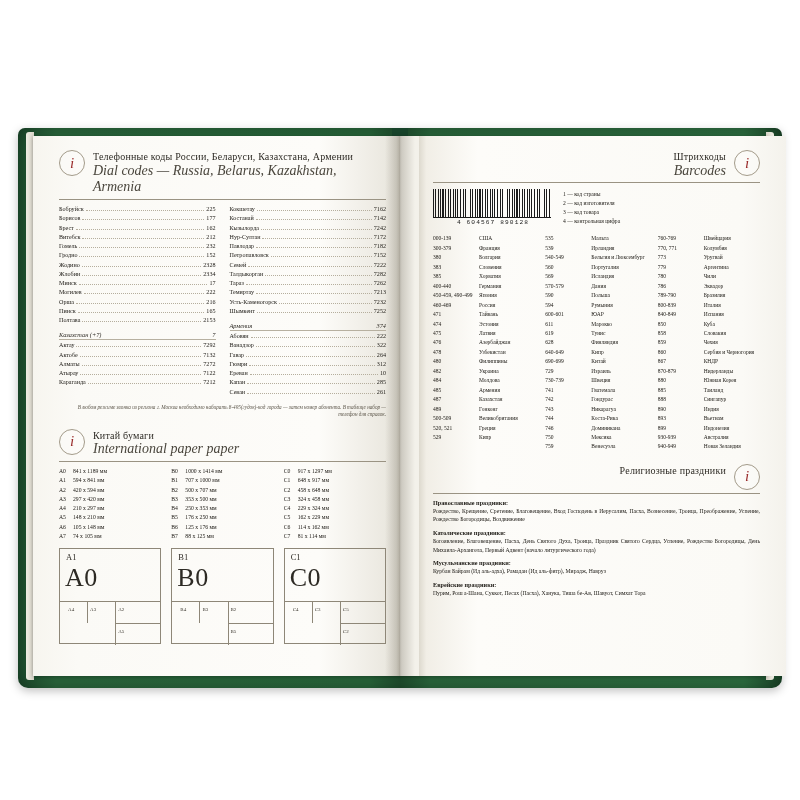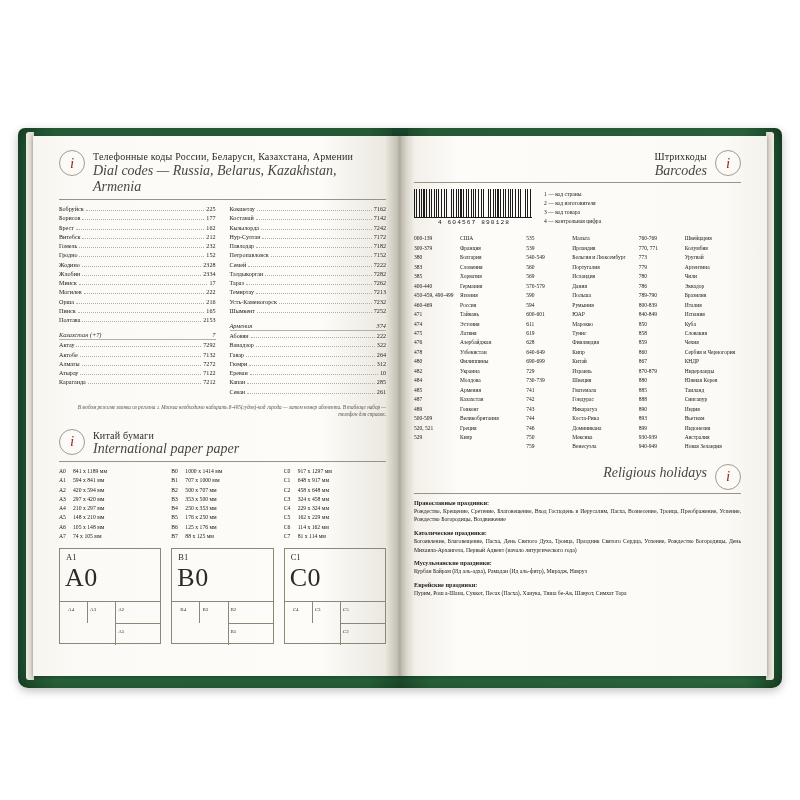--- a/index.html
+++ b/index.html
@@ -57,21 +57,21 @@
     height: 540px;
     background: #faf9f4;
     box-sizing: border-box;
   }
   .page.left {
     left: 0;
     background: linear-gradient(90deg,#f7f5ef 0%, #fbfaf6 12%, #fdfcf9 78%, #e8e5dc 99%, #d7d3c8 100%);
     border-radius: 2px 0 0 2px;
   }
   .page.right {
-    left: 367px;
+    left: 386px;
     background: linear-gradient(90deg,#ddd9ce 0%, #f1eee6 2%, #fdfcf9 16%, #fbfaf6 88%, #f4f2ec 100%);
     border-radius: 0 2px 2px 0;
   }
   .gutter-shadow {
     position: absolute;
     left: 352px; top: 0;
     width: 30px; height: 540px;
     background: linear-gradient(90deg, rgba(140,134,120,0) 0%, rgba(120,114,100,.35) 45%, rgba(110,104,92,.42) 50%, rgba(120,114,100,.30) 56%, rgba(140,134,120,0) 100%);
     pointer-events: none;
   }
@@ -1004,21 +1004,21 @@
                     <span class="ck">940-949</span>
                     <span class="cn">Новая Зеландия</span>
                   </div>
               </div>
             </div>
           </div>
 
           <div class="sec hol-sec">
             <div class="sec-head right-align">
               <div class="sec-titles" style="text-align:right;">
-                <div class="sec-sub">Religious holidays</div>
+                <div class="sec-title">Религиозные праздники</div>
               </div>
               <div class="info-badge">i</div>
             </div>
 
             <div class="hol-group">
               <div class="hol-title">Православные праздники:</div>
               <div class="hol-body">Рождество, Крещение, Сретение, Благовещение, Вход Господень в Иерусалим, Пасха, Вознесение, Троица, Преображение, Успение, Рождество Богородицы, Воздвижение</div>
             </div>
             <div class="hol-group">
               <div class="hol-title">Католические праздники:</div>

